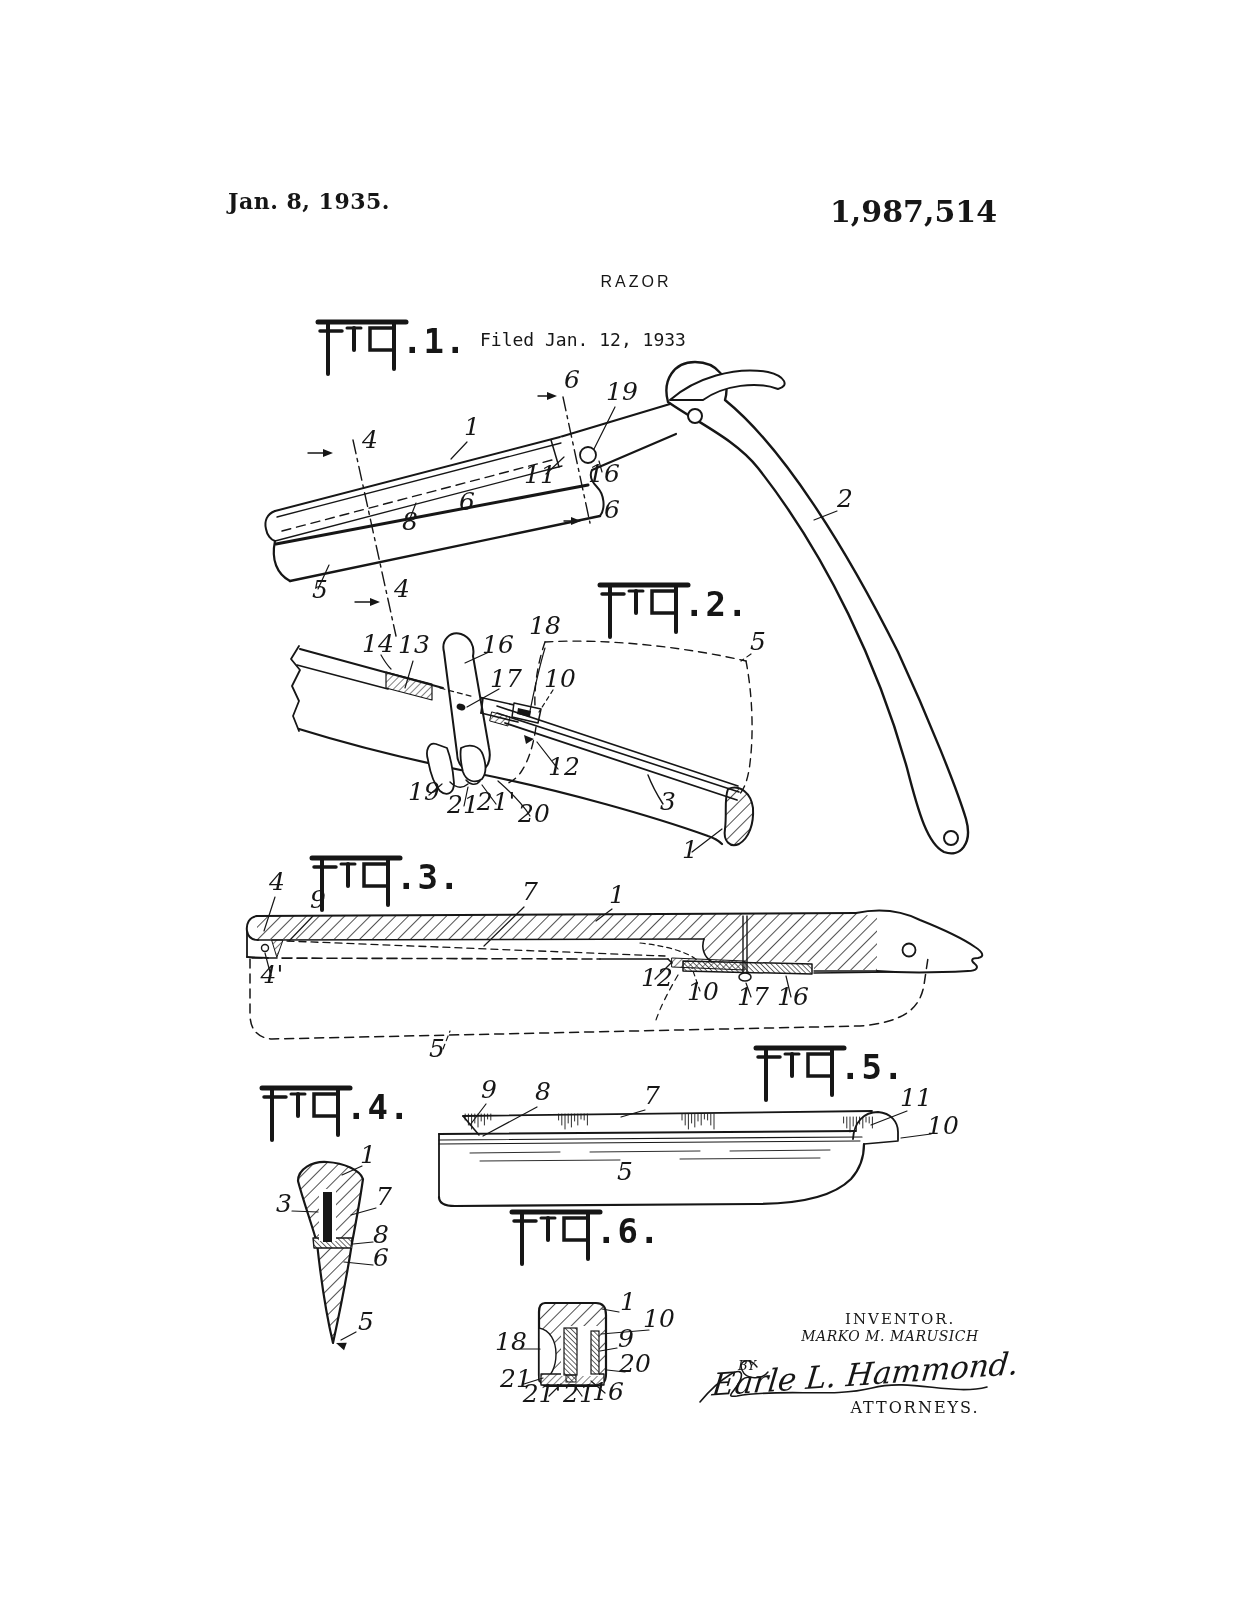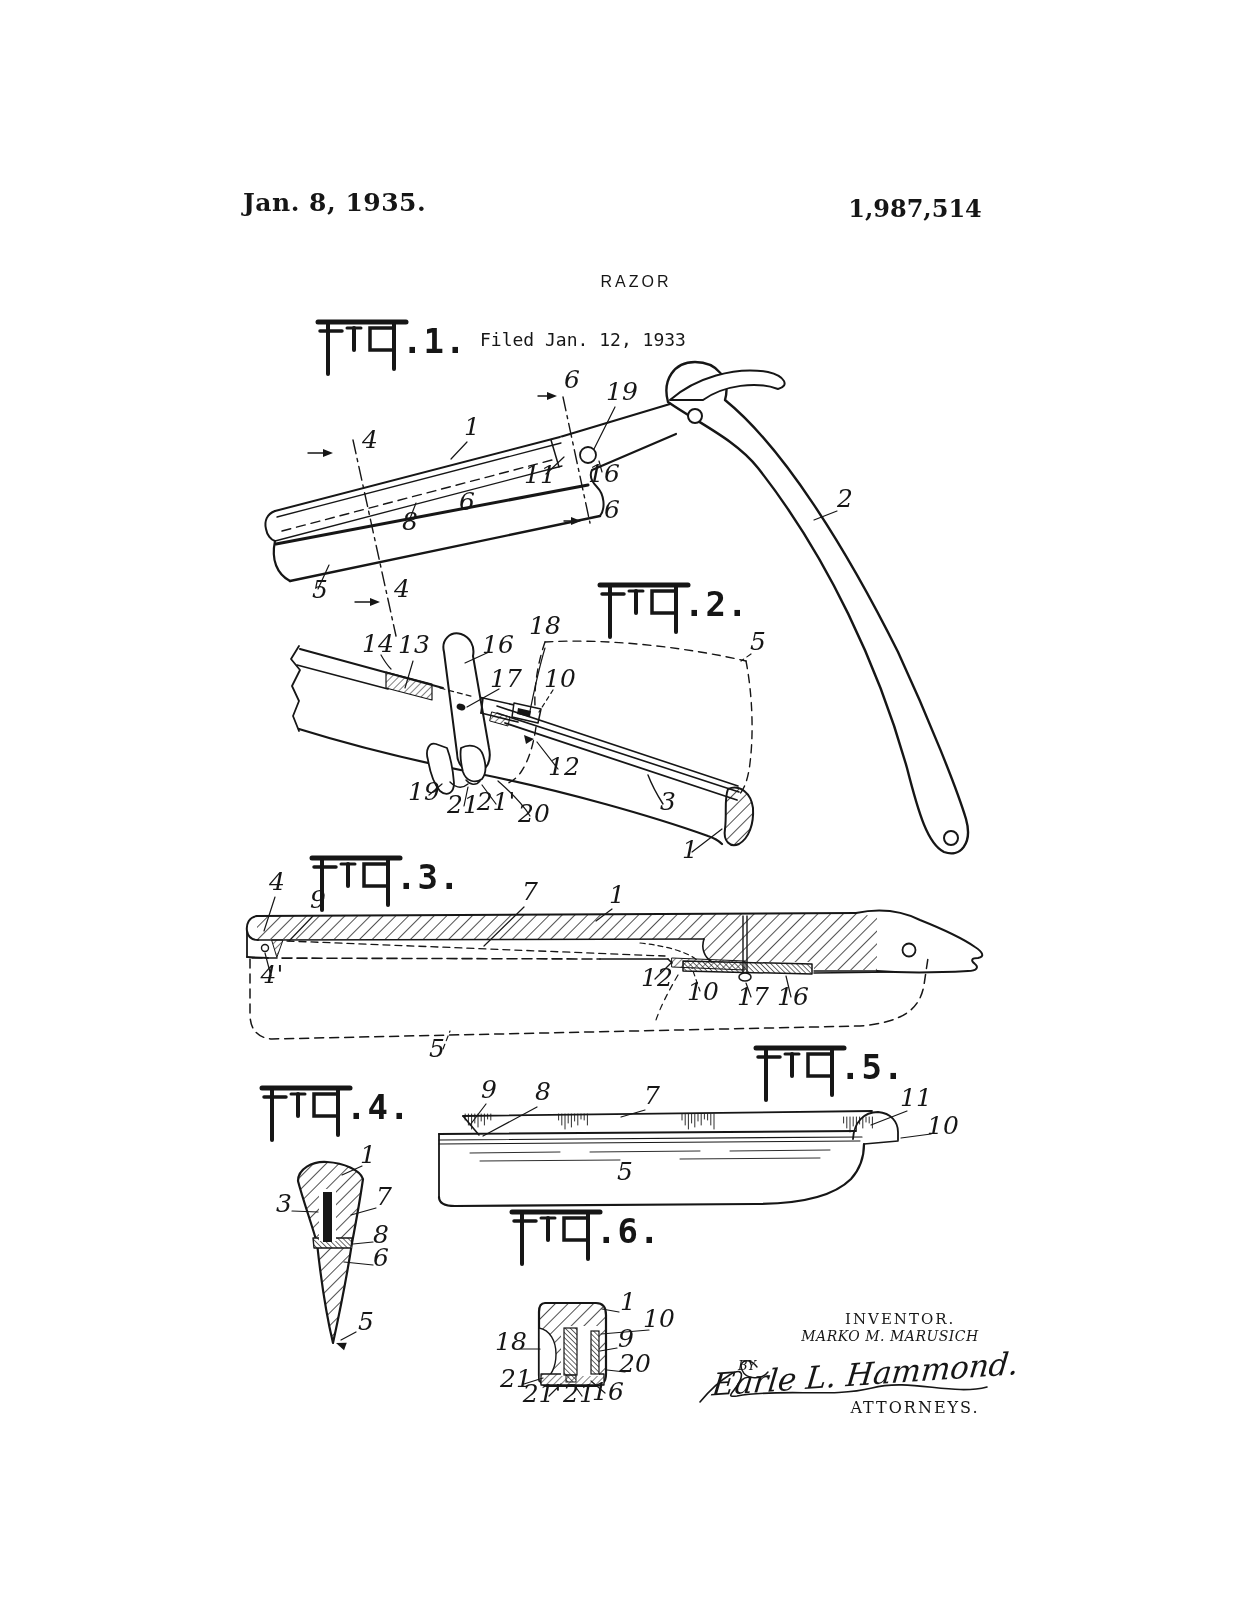--- a/index.html
+++ b/index.html
@@ -2,23 +2,23 @@
 <html><head>
 <meta charset="utf-8">
 <style>
   html,body{margin:0;padding:0;background:#fff;}
   .page{position:relative;width:1240px;height:1606px;background:#ffffff;overflow:hidden;
         font-family:"DejaVu Serif",serif;color:#161616;}
   svg{position:absolute;left:0;top:0;}
   .ref{font-family:"DejaVu Serif",serif;font-style:italic;font-size:25px;fill:#161616;}
   .figsuffix{font-family:"DejaVu Sans Mono",monospace;font-weight:bold;font-size:34px;fill:#161616;letter-spacing:1px;}
   .abs{position:absolute;}
-  .hdr-date{left:243px;top:188px;font-weight:bold;font-size:25px;letter-spacing:.5px;}
+  .hdr-date{left:228px;top:188px;font-weight:bold;font-size:22px;letter-spacing:.5px;}
   .hdr-name{left:470px;top:207px;width:320px;text-align:center;font-family:"Liberation Sans",sans-serif;font-size:23px;letter-spacing:1.5px;}
-  .hdr-num{left:830px;top:194px;width:170px;text-align:center;font-weight:bold;font-size:24px;}
+  .hdr-num{left:830px;top:194px;width:170px;font-weight:bold;font-size:30px;}
   .hdr-title{left:536px;top:273px;width:200px;text-align:center;font-family:Liberation Sans, sans-serif;font-size:16px;letter-spacing:3px;}
   .hdr-filed{left:480px;top:329px;width:300px;text-align:left;font-family:"DejaVu Sans Mono",monospace;font-size:18px;}
   .sig-inventor{left:845px;top:1310px;width:150px;font-size:15px;letter-spacing:2px;}
   .sig-name{left:750px;top:1328px;width:280px;text-align:center;font-style:italic;font-size:14px;letter-spacing:.5px;}
   .sig-by{left:738px;top:1358px;font-style:italic;font-size:13px;}
   .sig-sign{left:712px;top:1356px;width:300px;font-style:italic;font-size:31px;transform:rotate(-4deg) skewX(-10deg);white-space:nowrap;}
   .sig-att{left:830px;top:1398px;width:170px;text-align:center;font-size:16px;letter-spacing:2px;}
 </style>
 </head>
 <body>

